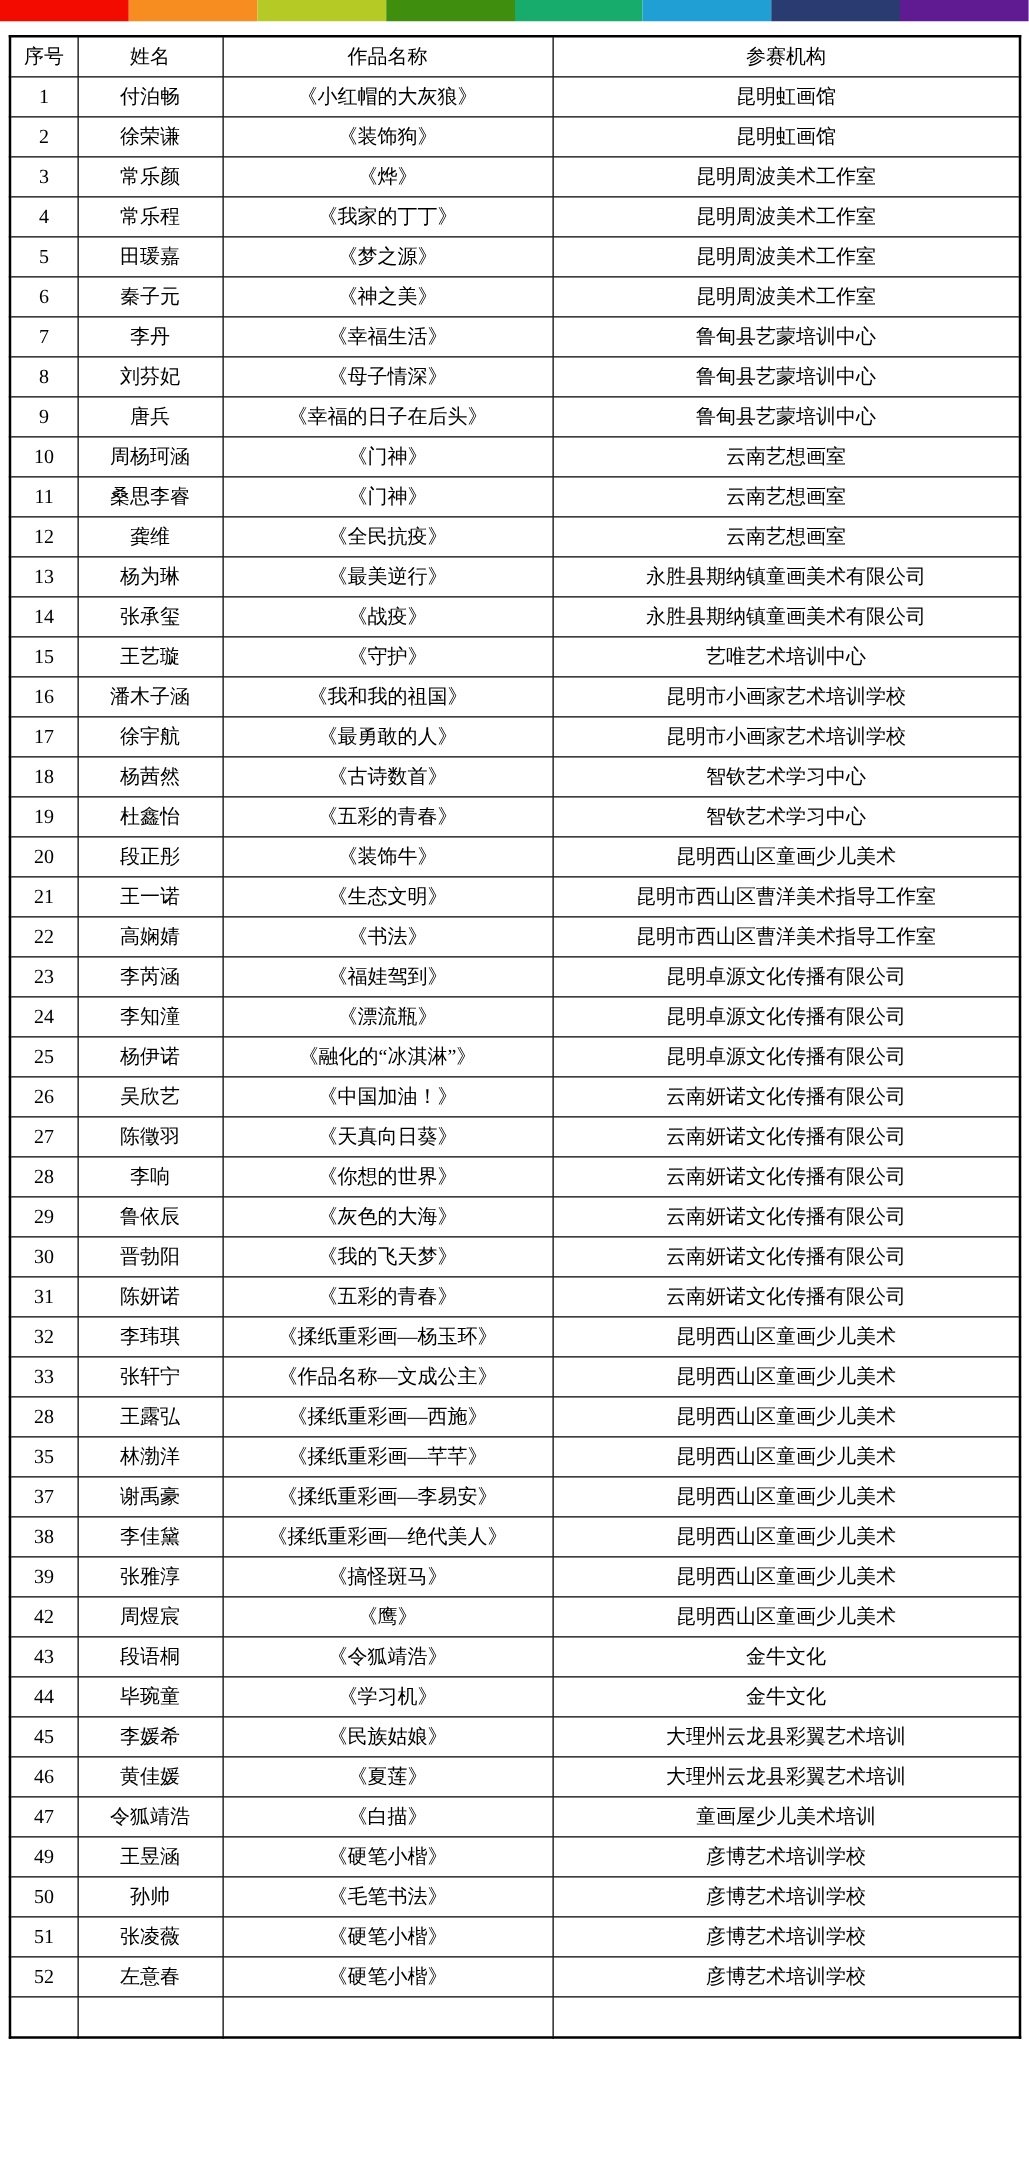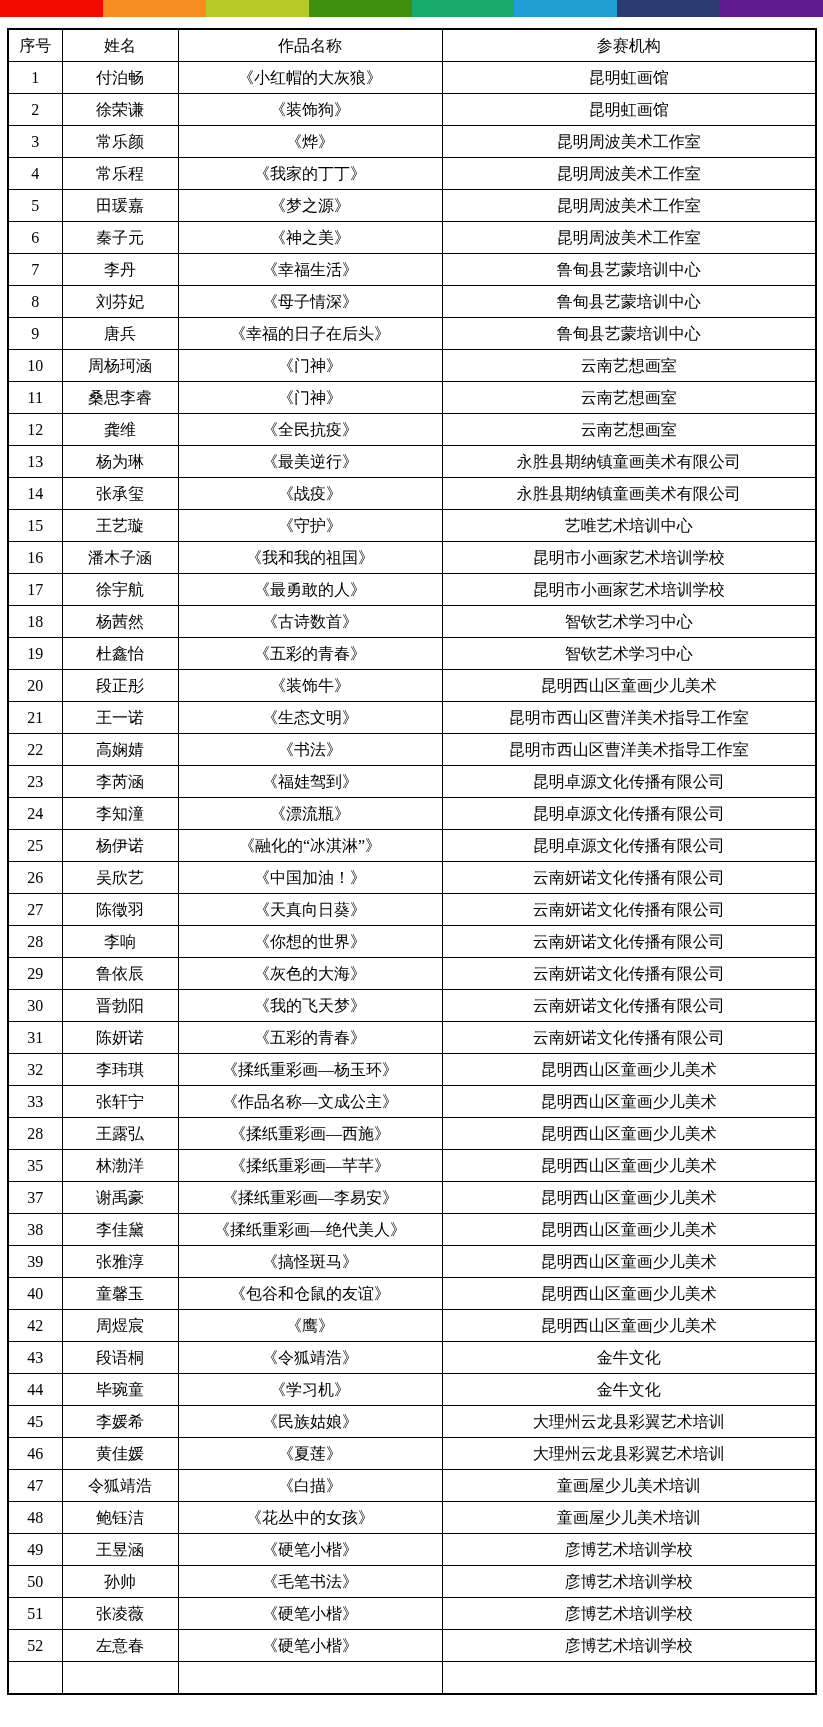--- a/index.html
+++ b/index.html
@@ -302,26 +302,20 @@
           <td>《揉纸重彩画—绝代美人》</td>
           <td>昆明西山区童画少儿美术</td>
         </tr>
         <tr>
           <td>39</td>
           <td>张雅淳</td>
           <td>《搞怪斑马》</td>
           <td>昆明西山区童画少儿美术</td>
         </tr>
         <tr>
-          <td>40</td>
-          <td>童馨玉</td>
-          <td>《包谷和仓鼠的友谊》</td>
-          <td>昆明西山区童画少儿美术</td>
-        </tr>
-        <tr>
           <td>42</td>
           <td>周煜宸</td>
           <td>《鹰》</td>
           <td>昆明西山区童画少儿美术</td>
         </tr>
         <tr>
           <td>43</td>
           <td>段语桐</td>
           <td>《令狐靖浩》</td>
           <td>金牛文化</td>
@@ -341,26 +335,20 @@
         <tr>
           <td>46</td>
           <td>黄佳媛</td>
           <td>《夏莲》</td>
           <td>大理州云龙县彩翼艺术培训</td>
         </tr>
         <tr>
           <td>47</td>
           <td>令狐靖浩</td>
           <td>《白描》</td>
-          <td>童画屋少儿美术培训</td>
-        </tr>
-        <tr>
-          <td>48</td>
-          <td>鲍钰洁</td>
-          <td>《花丛中的女孩》</td>
           <td>童画屋少儿美术培训</td>
         </tr>
         <tr>
           <td>49</td>
           <td>王昱涵</td>
           <td>《硬笔小楷》</td>
           <td>彦博艺术培训学校</td>
         </tr>
         <tr>
           <td>50</td>

